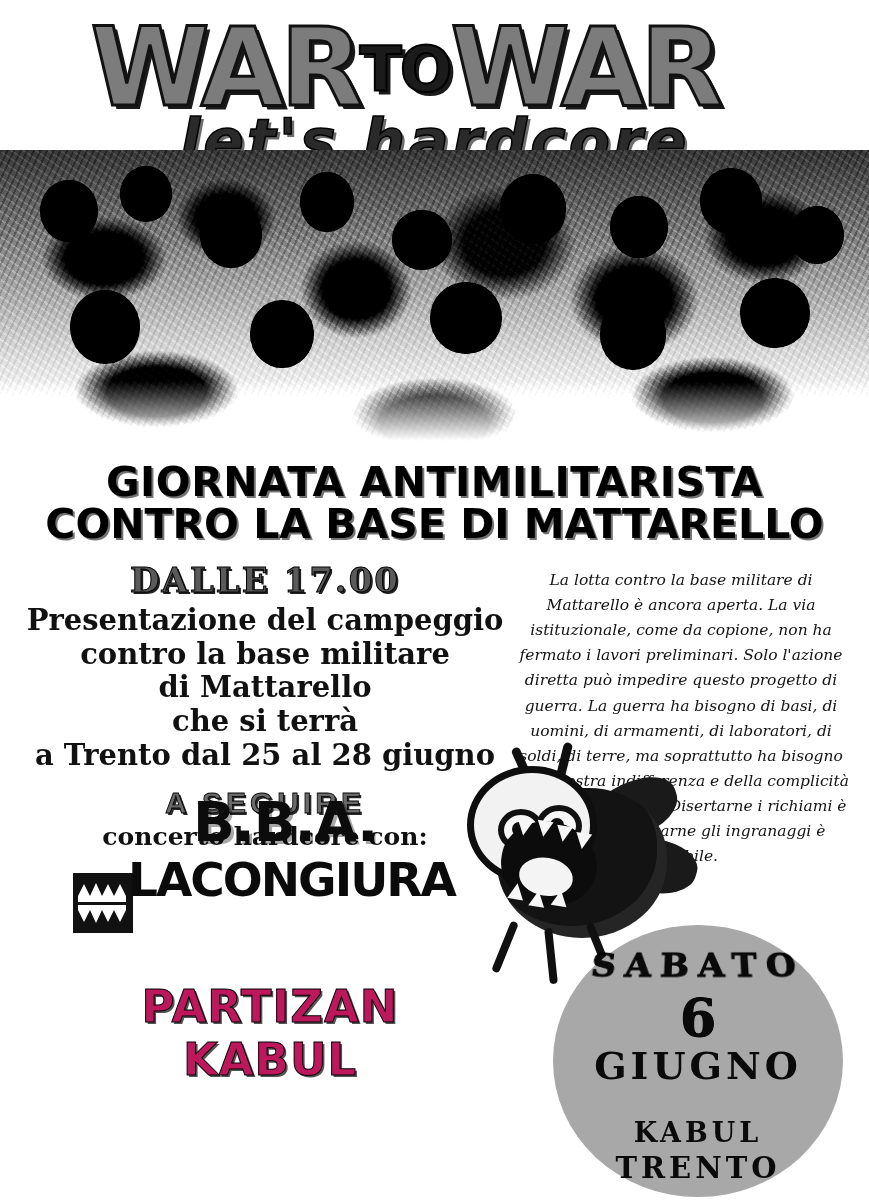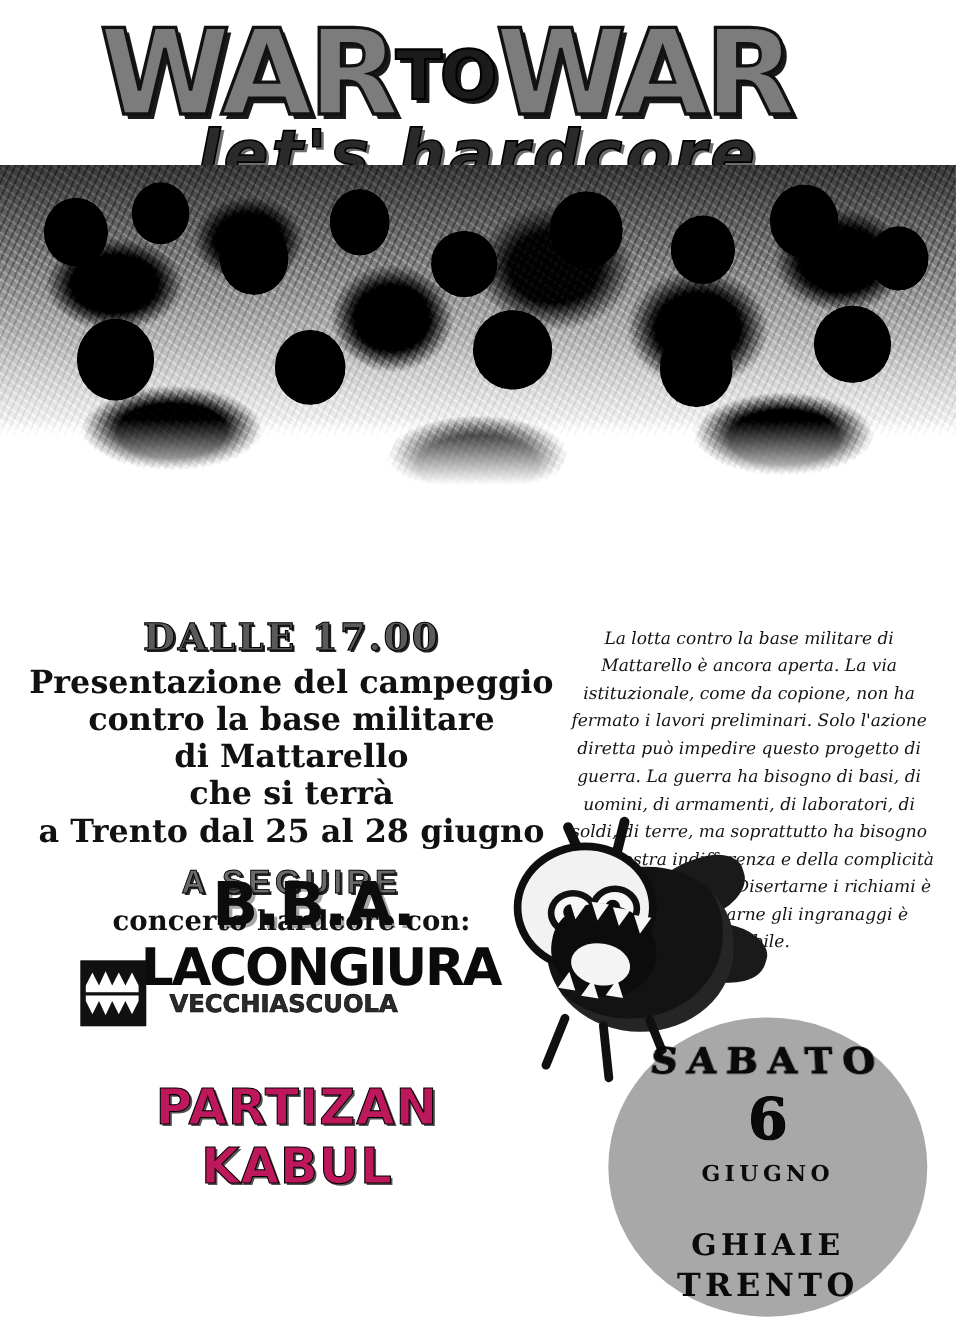--- a/index.html
+++ b/index.html
@@ -379,23 +379,22 @@
   }
   .dc-six {
     position: absolute;
     top: 62px; left: 0; right: 0;
     font-size: 52px;
     -webkit-text-stroke: 1px #000;
   }
   .dc-giugno {
     position: absolute;
     top: 118px; left: 0; right: 0;
-    font-size: 20px;
+    font-size: 38px;
     letter-spacing: 4px;
-    margin-top: 12px;
   }
   .dc-sk8 {
     position: absolute;
     top: 156px; left: 0; right: 0;
     font-size: 26px;
     letter-spacing: 2px;
   }
   .dc-ghiaie {
     position: absolute;
     top: 192px; left: 0; right: 0;
@@ -435,20 +434,24 @@
       <div class="blob" style="left:70px;  top:140px; width:70px; height:74px;"></div>
       <div class="blob" style="left:250px; top:150px; width:64px; height:68px;"></div>
       <div class="blob" style="left:430px; top:132px; width:72px; height:72px;"></div>
       <div class="blob" style="left:600px; top:150px; width:66px; height:70px;"></div>
       <div class="blob" style="left:740px; top:128px; width:70px; height:70px;"></div>
     </div>
     <div class="grain"></div>
     <div class="photo-fade"></div>
   </div>
 
+  <div class="headline">
+    <div class="l1">GIORNATA ANTIMILITARISTA</div>
+    <div class="l2">CONTRO LA BASE DI MATTARELLO</div>
+  </div>
 
   <div class="left-col">
     <div class="dalle">DALLE 17.00</div>
     <div class="presenta" style="white-space:pre-line;">Presentazione del campeggio
 contro la base militare
 di Mattarello
 che si terrà
 a Trento dal 25 al 28 giugno</div>
     <div class="aseguire">A SEGUIRE</div>
     <div class="concerto">concerto hardcore con:</div>
@@ -458,21 +461,20 @@
 
   <div class="shark">
     <svg viewBox="0 0 62 62" width="62" height="62" aria-hidden="true">
       <rect x="1" y="1" width="60" height="60" fill="#111"></rect>
       <path d="M6 24 L12 12 L18 24 L24 11 L30 24 L36 12 L42 24 L48 12 L54 24 L54 30 L6 30 Z" fill="#fff"></path>
       <path d="M6 38 L12 50 L18 38 L24 51 L30 38 L36 50 L42 38 L48 50 L54 38 L54 33 L6 33 Z" fill="#fff"></path>
     </svg>
   </div>
   <div class="band-congiura">
     <span>LACONGIURA</span>
-    <span class="sub">VECCHIASCUOLA</span>
   </div>
 
   <div class="band-partizan">PARTIZAN KABUL</div>
 
   <div class="right-text">La lotta contro la base militare di Mattarello è ancora aperta. La via istituzionale, come da copione, non ha fermato i lavori preliminari. Solo l'azione diretta può impedire questo progetto di guerra. La guerra ha bisogno di basi, di uomini, di armamenti, di laboratori, di soldi, di terre, ma soprattutto ha bisogno della nostra indifferenza e della complicità del nostro silenzio. Disertarne i richiami è doveroso, sabotarne gli ingranaggi è possibile.</div>
 
   <div class="fly">
     <div class="antenna" style="left:64px; top:4px; transform:rotate(-24deg);"></div>
     <div class="antenna" style="left:104px; top:0px; transform:rotate(14deg);"></div>
     <div class="wing" style="left:132px; top:40px; transform:rotate(-18deg);"></div>
@@ -500,17 +502,17 @@
         <div class="tooth" style="left:34px; top:70px; transform:rotate(180deg);"></div>
         <div class="tooth" style="left:56px; top:66px; transform:rotate(180deg);"></div>
       </div>
     </div>
   </div>
 
   <div class="date-circle">
     <div class="dc-sabato">SABATO</div>
     <div class="dc-six">6</div>
     <div class="dc-giugno">GIUGNO</div>
-    <div class="dc-ghiaie">GHIAIE</div>
+    <div class="dc-ghiaie">KABUL</div>
     <div class="dc-trento">TRENTO</div>
   </div>
 
 </div>
 
 </body></html>

